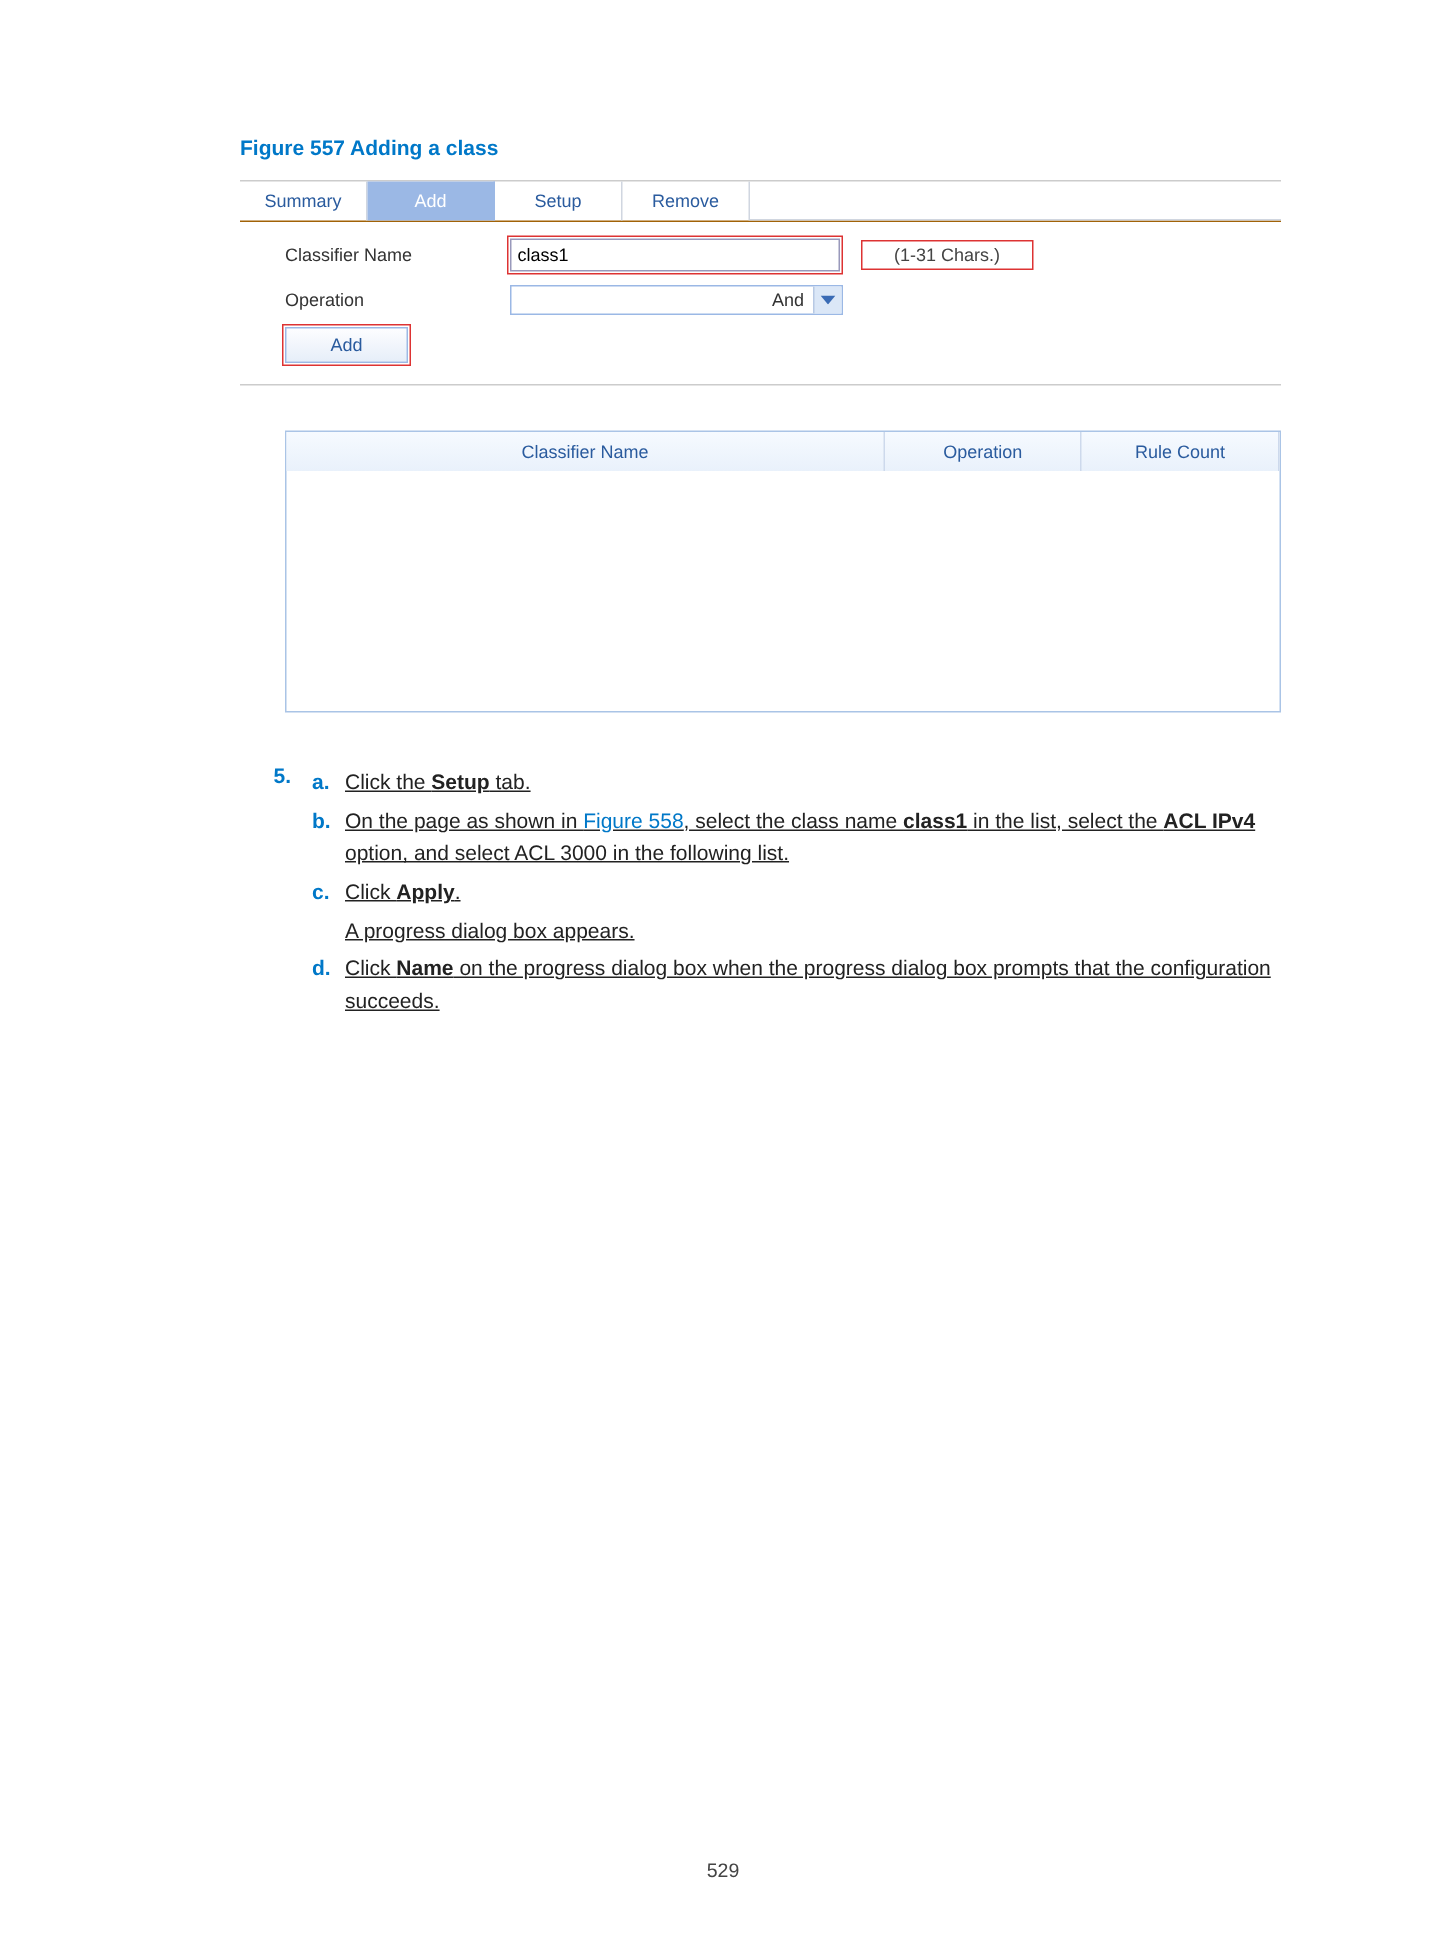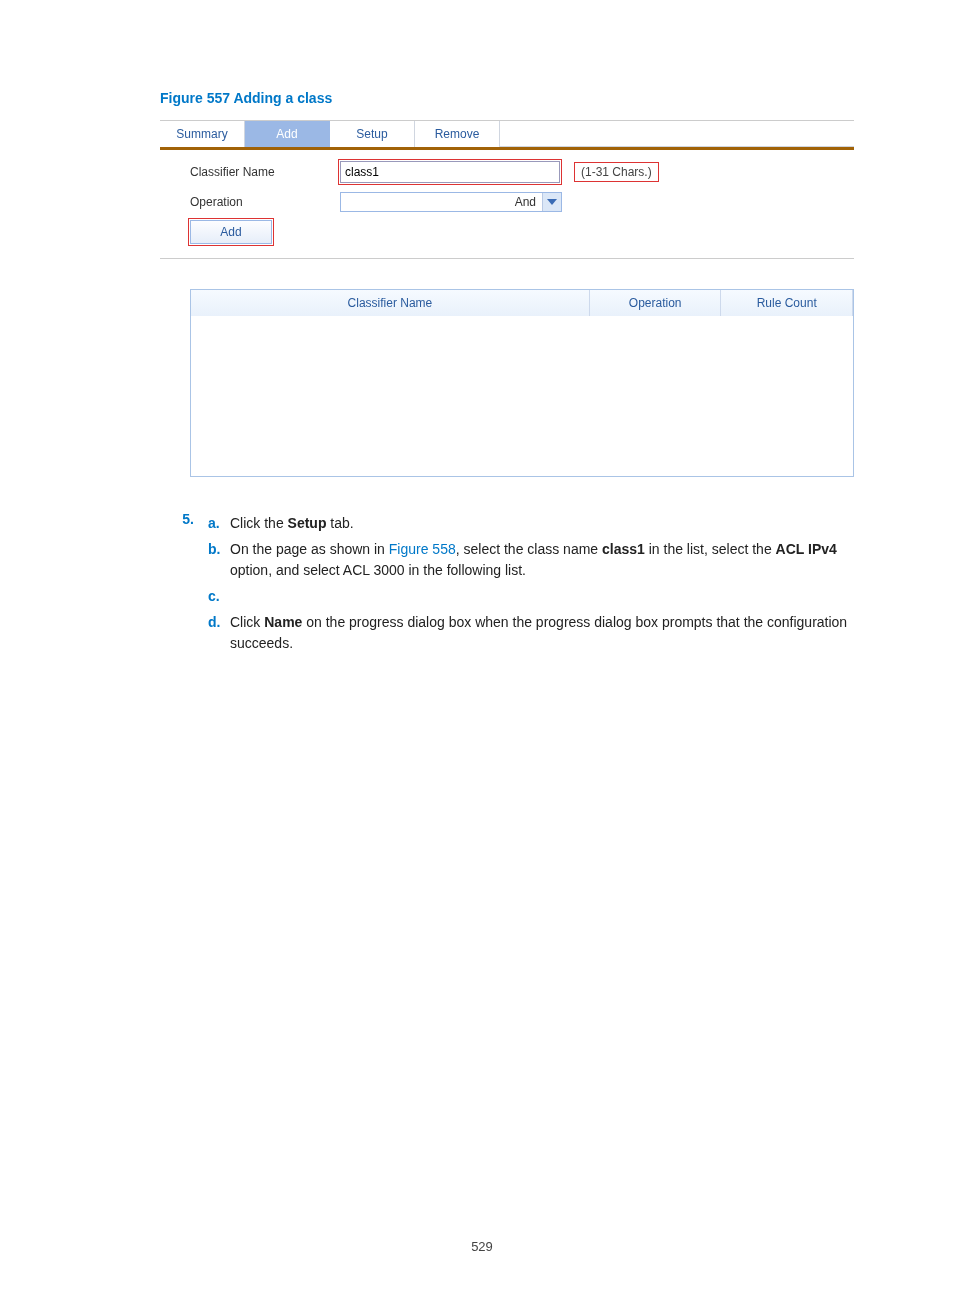--- a/index.html
+++ b/index.html
@@ -22,21 +22,21 @@
     color: #0078c8;
     margin-bottom: 14px;
   }
 
   
   .figure {
     border-top: 1px solid #ccc;
   }
   .tabs {
     display: flex;
-    border-bottom: 3px solid #a16207;
+    border-bottom: 1px solid #a16207;
   }
   .tab {
     width: 85px;
     text-align: center;
     font-size: 12px;
     padding: 6px 0;
     color: #2a5b9e;
     border-right: 1px solid #d0d6e0;
     box-sizing: border-box;
     cursor: pointer;
@@ -77,21 +77,21 @@
     box-sizing: content-box;
   }
   .input-annotated {
     outline: 1px solid #d33;
     outline-offset: 1px;
   }
   .hint {
     margin-left: 14px;
     font-size: 12px;
     color: #444;
-    padding: 2px 6px;
+    padding: 2px 21px;
     border: 1px solid #d33;
   }
   .select-wrap {
     display: flex;
     align-items: center;
     width: 222px;
     height: 20px;
     border: 1px solid #9bb8e5;
     background: #fff;
     box-sizing: border-box;
@@ -170,21 +170,21 @@
   .sub {
     display: flex;
     margin-top: 4px;
     margin-bottom: 4px;
   }
   .sub-letter {
     width: 22px;
     color: #0078c8;
     font-weight: bold;
   }
-  .sub-body { flex: 1; }
+  .sub-body { flex: 1; text-decoration: underline; }
   .link { color: #0078c8; cursor: pointer; }
   b { font-weight: bold; }
 
   .page-num {
     position: absolute;
     bottom: 42px;
     left: 5px;
     width: 100%;
     text-align: center;
     font-size: 13px;
@@ -258,20 +258,24 @@
         <div class="sub">
           <div class="sub-letter">b.</div>
           <div class="sub-body">
             <span>On the page as shown in </span><span class="link">Figure 558</span><span>, select the class name </span><b>class1</b><span> in the list, select the </span><b>ACL IPv4</b><span> option, and select ACL 3000 in the following list.</span>
           </div>
         </div>
 
         <div class="sub">
           <div class="sub-letter">c.</div>
           <div class="sub-body">
+            <div>
+              <span>Click </span><b>Apply</b><span>.</span>
+            </div>
+            <div style="margin-top:4px;">A progress dialog box appears.</div>
           </div>
         </div>
 
         <div class="sub">
           <div class="sub-letter">d.</div>
           <div class="sub-body">
             <span>Click </span><b>Name</b><span> on the progress dialog box when the progress dialog box prompts that the configuration succeeds.</span>
           </div>
         </div>
 

